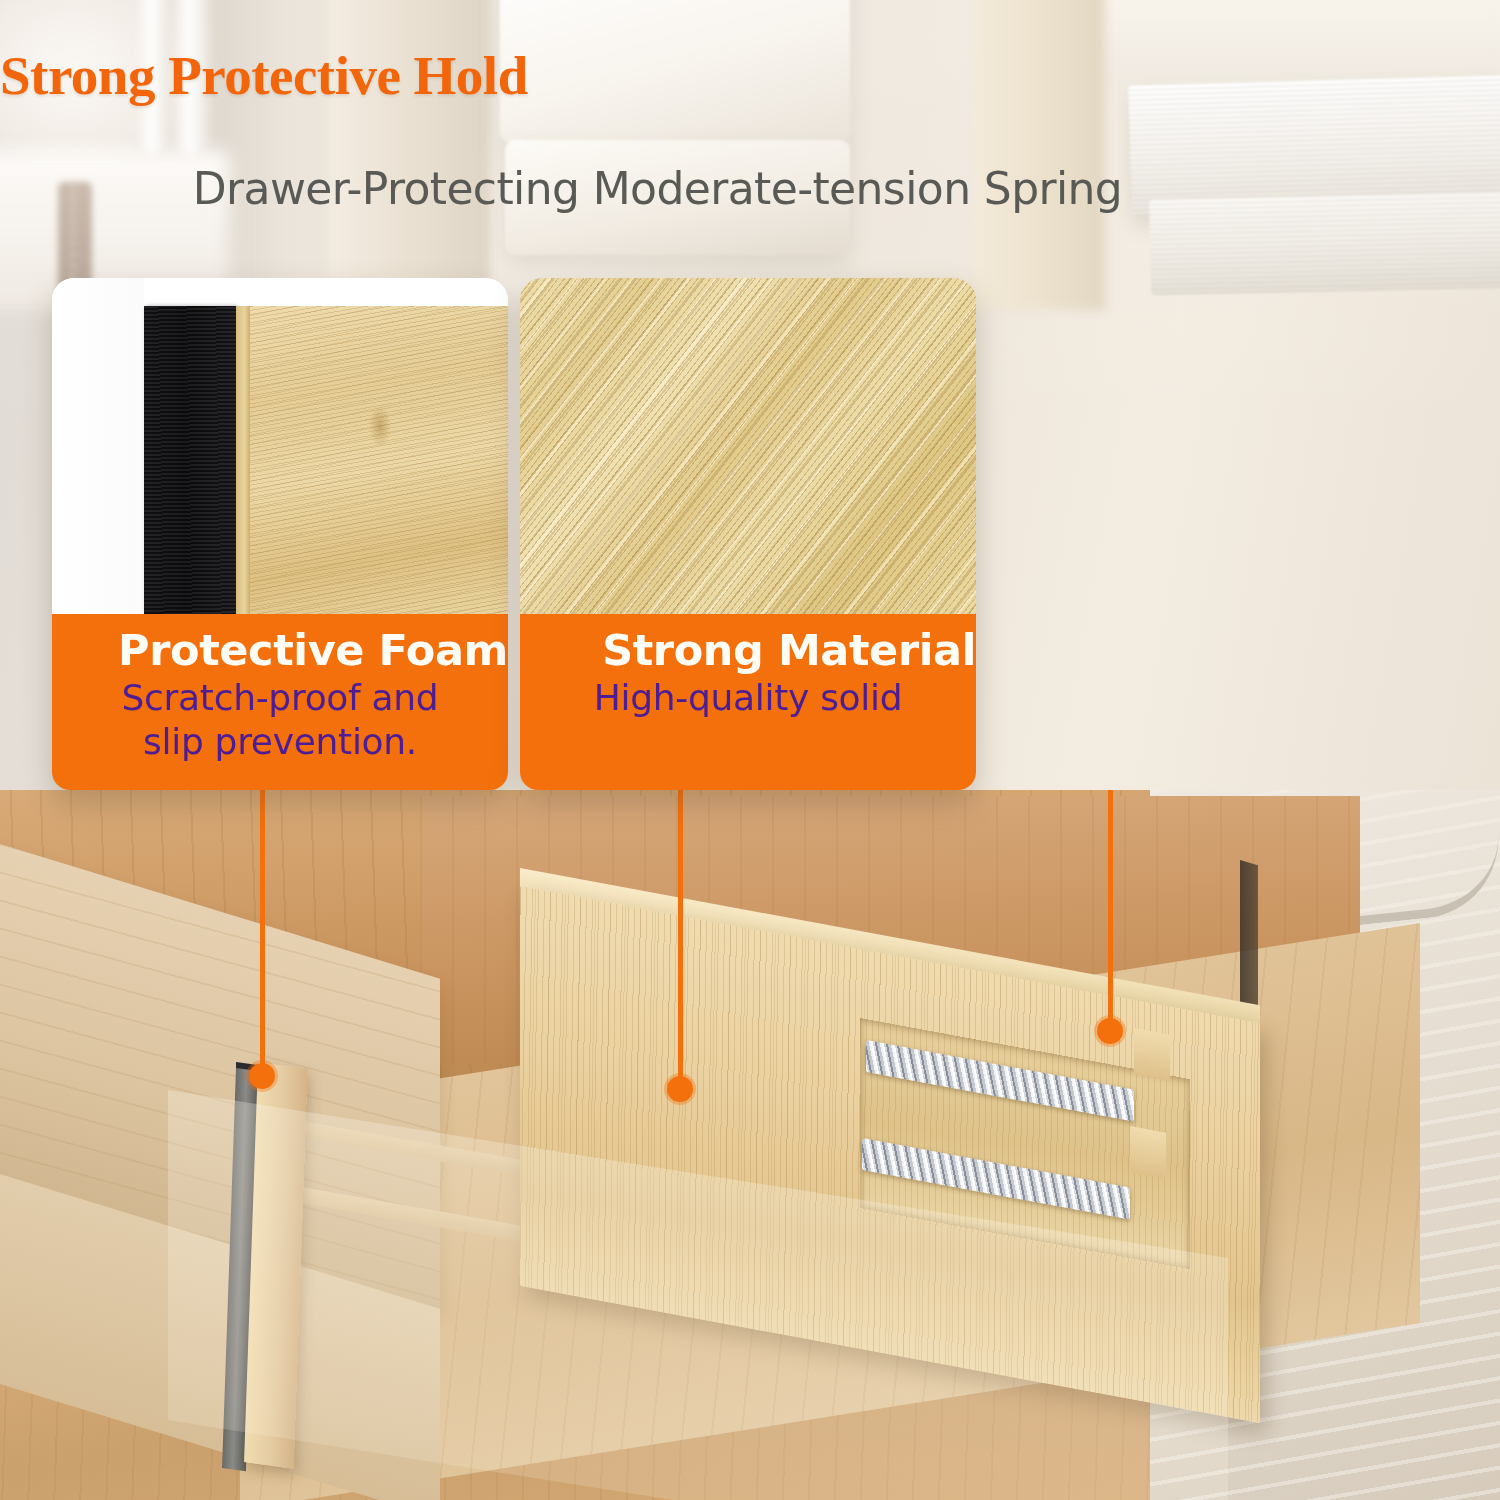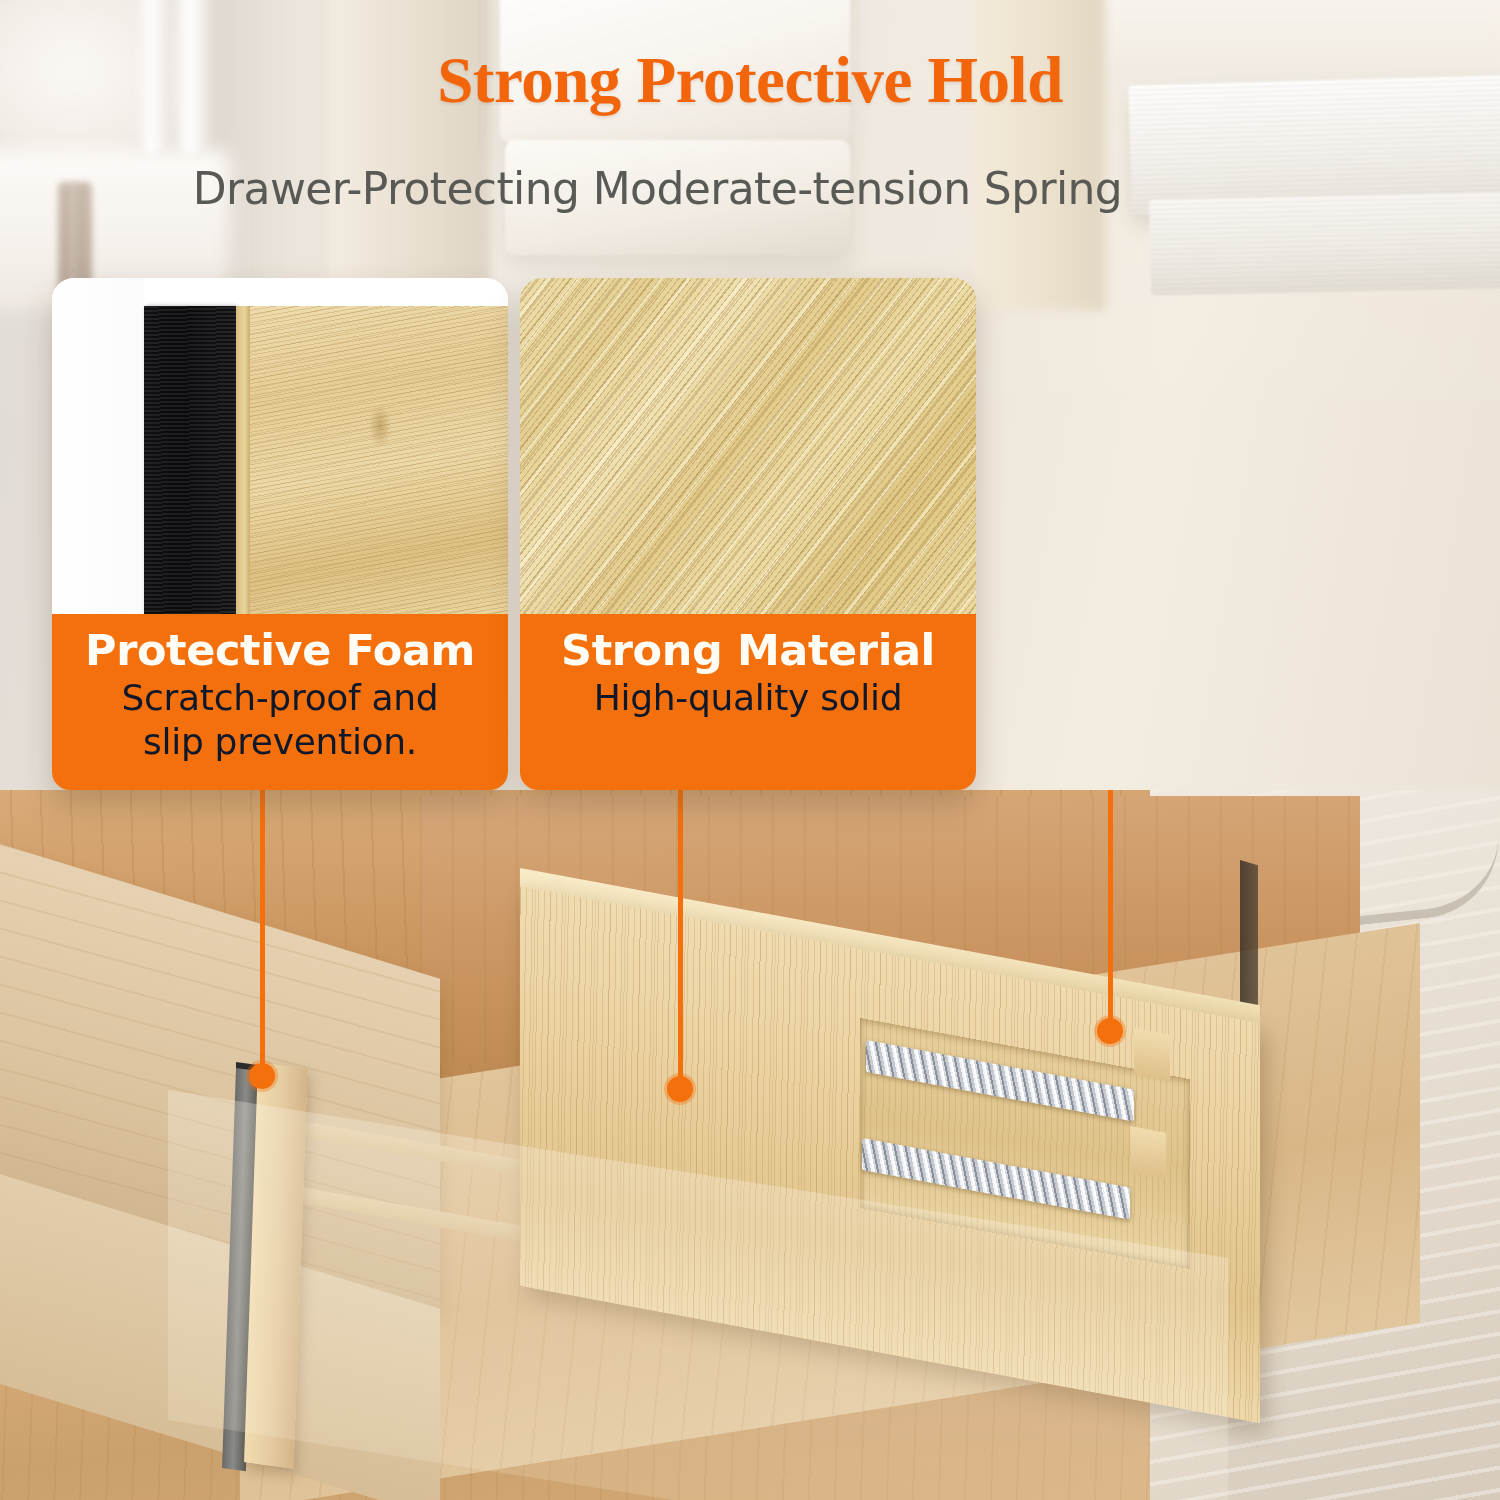--- a/index.html
+++ b/index.html
@@ -113,24 +113,23 @@
   .bg-shelf {
     position: absolute; left: 1080px; top: -30px; width: 430px; height: 120px;
     background: linear-gradient(180deg,#faf6ef 0%, #efe9e0 100%);
     filter: blur(7px);
   }
 
   
   .title {
     position: absolute;
     top: 48px; left: 0; width: 1500px;
-    text-align: center;
     font-family: "Liberation Serif", "DejaVu Serif", serif;
     font-weight: bold;
-    font-size: 65px;
+    font-size: 55px;
     line-height: 1.0;
     letter-spacing: -0.5px;
     color: #F2650A;
     text-shadow: 0 2px 3px rgba(120,80,40,0.14);
     white-space: nowrap;
   }
   .subtitle {
     position: absolute;
     top: 163px; left: 0; width: 1315px;
     text-align: center;
@@ -274,28 +273,29 @@
     box-sizing: border-box;
   }
   .card-title {
     font-family: "DejaVu Sans", "Liberation Sans", sans-serif;
     font-weight: bold;
     font-size: 43px;
     line-height: 1.12;
     letter-spacing: -0.4px;
     margin: 0 0 2px 0;
     color: #FFFDF6;
+    text-align: right;
   }
   .card-desc {
     font-family: "DejaVu Sans", "Liberation Sans", sans-serif;
     font-weight: 400;
     font-size: 36px;
     line-height: 1.22;
     letter-spacing: -0.3px;
-    color: #0f172a;
+    color: #4c1d95;
     padding: 0 6px;
   }
 
   
   .connector { position:absolute; width: 5px; background: #F4700C; }
   .conn-dot {
     position:absolute; width: 26px; height: 26px; border-radius: 50%;
     background: #F4700C;
     box-shadow: 0 0 0 3px rgba(244,112,12,0.35);
   }

